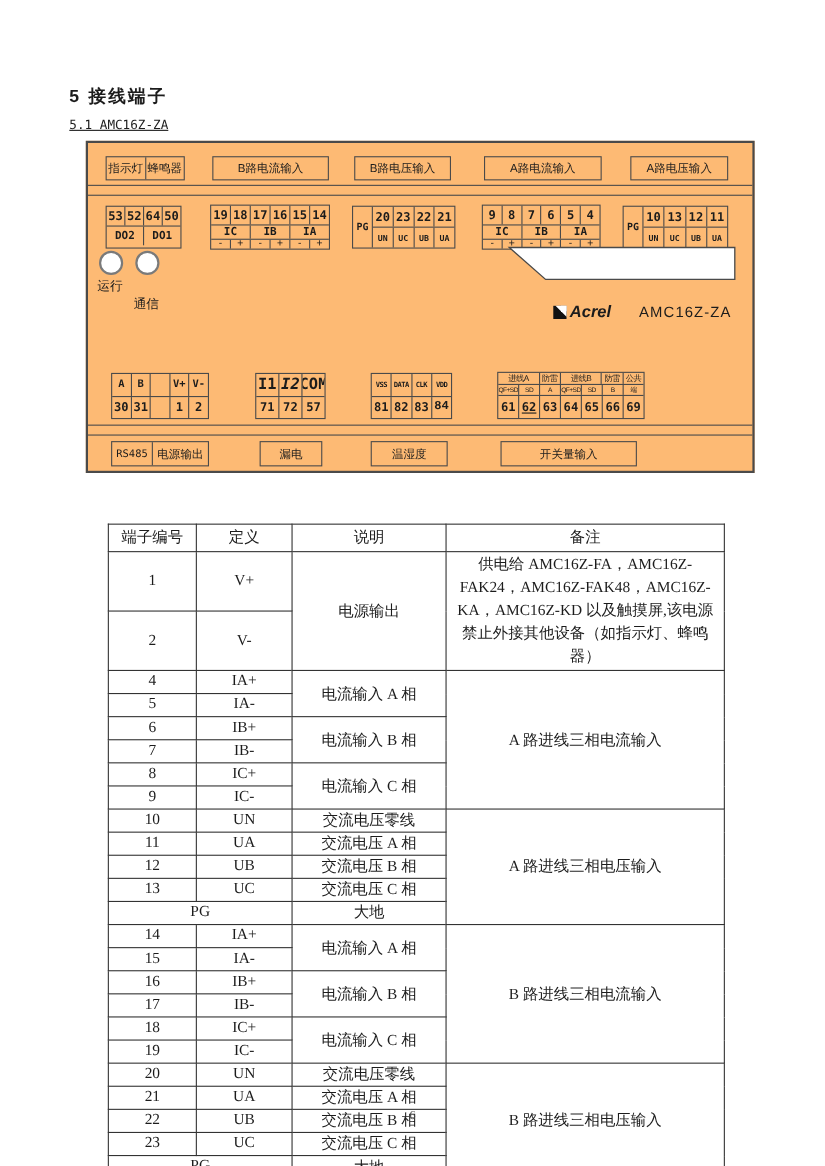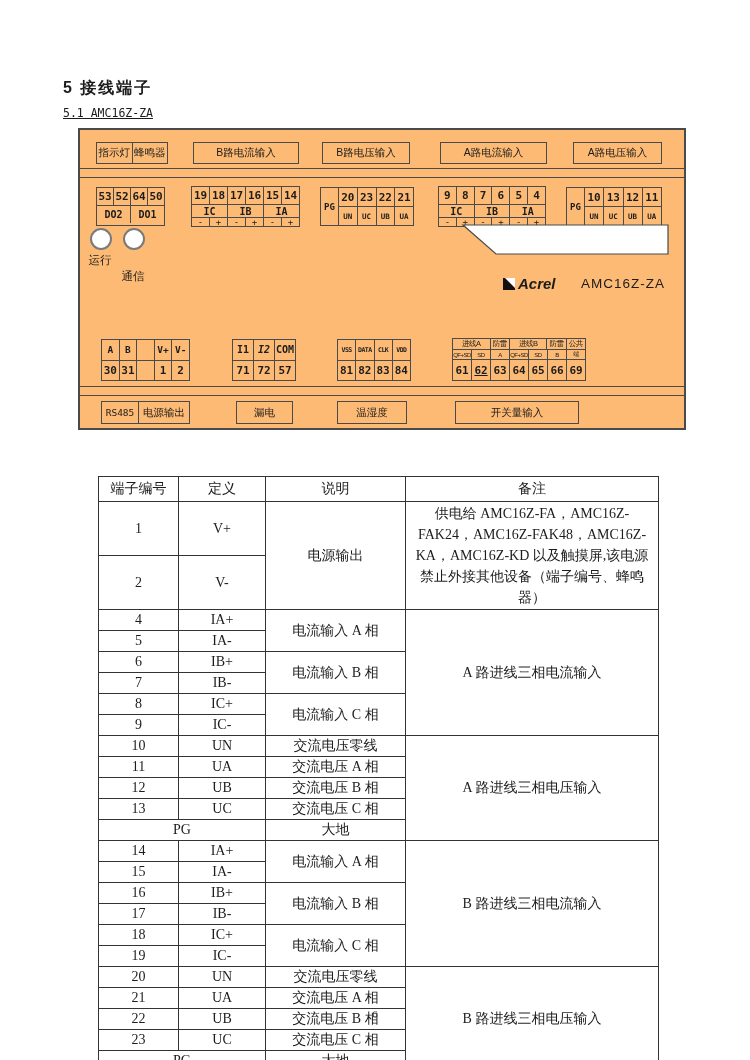--- a/index.html
+++ b/index.html
@@ -223,21 +223,21 @@
       <div class="row rnum">
           <span class="cell" style="flex: 1 1 0px;">30</span>
           <span class="cell" style="flex: 1 1 0px;">31</span>
           <span class="cell" style="flex: 1 1 0px;"></span>
           <span class="cell" style="flex: 1 1 0px;">1</span>
           <span class="cell" style="flex: 1 1 0px;">2</span>
         </div>
     </div>
 
     <div class="tblock" style="left:152px;top:209px;width:62px;height:40px">
-      <div class="row" style="font-size:10px;font-weight:bold">
+      <div class="row" style="font-size:14px;font-weight:bold">
           <span class="cell" style="flex: 1 1 0px;">I1</span>
           <span class="cell" style="flex: 1 1 0px; font-style: italic;">I2</span>
           <span class="cell" style="flex: 1 1 0px;">COM</span>
         </div>
       <div class="row rnum">
           <span class="cell" style="flex: 1 1 0px;">71</span>
           <span class="cell" style="flex: 1 1 0px;">72</span>
           <span class="cell" style="flex: 1 1 0px;">57</span>
         </div>
     </div>
@@ -246,21 +246,21 @@
       <div class="row" style="font-size:6.5px;font-weight:bold;letter-spacing:-0.5px">
           <span class="cell" style="flex: 1 1 0px;">VSS</span>
           <span class="cell" style="flex: 1 1 0px;">DATA</span>
           <span class="cell" style="flex: 1 1 0px;">CLK</span>
           <span class="cell" style="flex: 1 1 0px;">VDD</span>
         </div>
       <div class="row rnum">
           <span class="cell" style="flex: 1 1 0px;">81</span>
           <span class="cell" style="flex: 1 1 0px;">82</span>
           <span class="cell" style="flex: 1 1 0px;">83</span>
-          <span class="cell" style="flex: 1 1 0px;">84</span>
+          <span class="cell" style="flex: 1 1 0px; font-family: Liberation Mono, monospace;">84</span>
         </div>
     </div>
 
     <div class="tblock" style="left:372px;top:208px;width:132px;height:41px">
       <div class="row rcn">
           <span class="cell" style="flex: 2 1 0px;">进线A</span>
           <span class="cell" style="flex: 1 1 0px;">防雷</span>
           <span class="cell" style="flex: 2 1 0px;">进线B</span>
           <span class="cell" style="flex: 1 1 0px;">防雷</span>
           <span class="cell" style="flex: 1 1 0px;">公共</span>
@@ -313,21 +313,21 @@
         <th>定义</th>
         <th>说明</th>
         <th>备注</th>
       </tr>
     </thead>
     <tbody>
         <tr class="tall">
           <td>1</td>
           <td>V+</td>
           <td rowspan="2">电源输出</td>
-          <td rowspan="2" class="remark">供电给 AMC16Z-FA，AMC16Z-FAK24，AMC16Z-FAK48，AMC16Z-KA，AMC16Z-KD 以及触摸屏,该电源禁止外接其他设备（端子编号、蜂鸣器）</td>
+          <td rowspan="2" class="remark">供电给 AMC16Z-FA，AMC16Z-FAK24，AMC16Z-FAK48，AMC16Z-KA，AMC16Z-KD 以及触摸屏,该电源禁止外接其他设备（如指示灯、蜂鸣器）</td>
         </tr>
         <tr class="tall">
           <td>2</td>
           <td>V-</td>
         </tr>
         <tr>
           <td>4</td>
           <td>IA+</td>
           <td rowspan="2">电流输入 A 相</td>
           <td rowspan="6">A 路进线三相电流输入</td>

